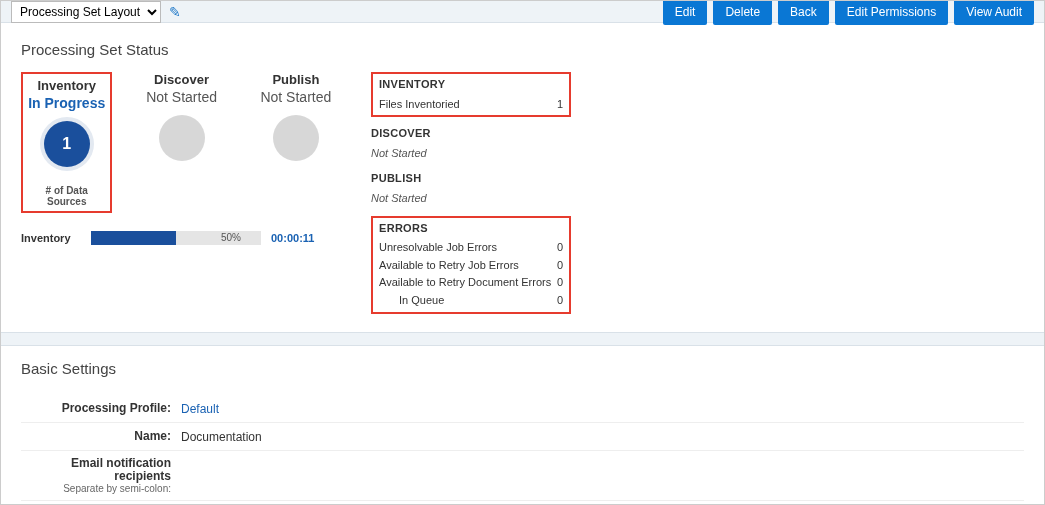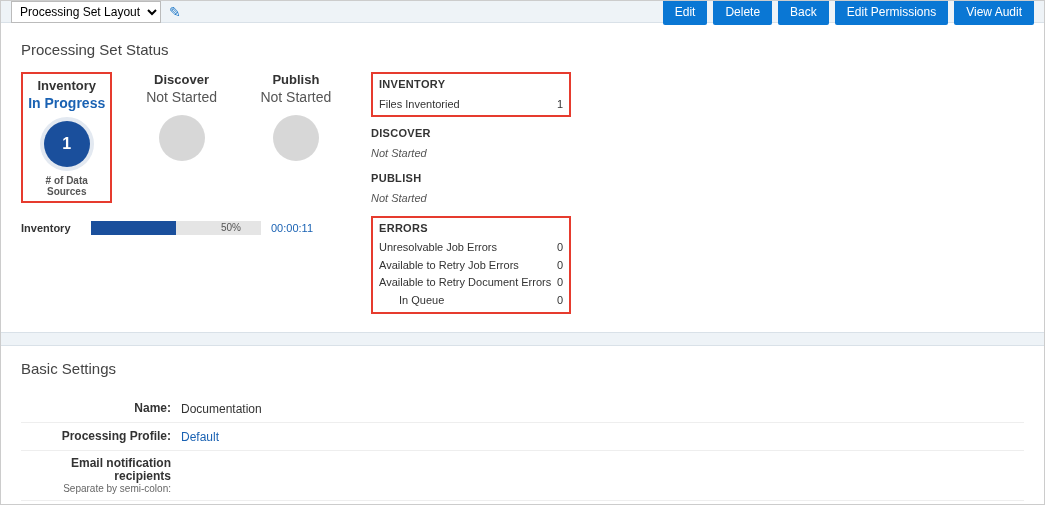--- a/index.html
+++ b/index.html
@@ -92,21 +92,21 @@
     border-radius: 50%;
     background: #d7d7d7;
     margin: 10px auto 0 auto;
     display: flex; align-items:center; justify-content:center;
     color:#fff; font-weight:bold; font-size:16px;
   }
   .circle.active {
     background: #1a4f9c;
     box-shadow: 0 0 0 4px #e3e9f1;
   }
-  .phase-caption { font-size: 10px; color:#555; margin-top:8px; font-weight: bold; }
+  .phase-caption { font-size: 10px; color:#555; margin-top:18px; font-weight: bold; }
   .connector {
     position: absolute;
     top: 52px;
     height: 10px;
     background: #e3e3e3;
     z-index: -1;
   }
   .connector.c1 { left: 70px;  width: 80px; }
   .connector.c2 { left: 192px; width: 80px; }
 
@@ -128,21 +128,21 @@
     background: #e5e5e5;
     position: relative;
   }
   .pbar-fill {
     height: 100%; background: #1a4f9c;
   }
   .pbar-pct {
     position:absolute; right:20px; top:0; line-height:14px;
     font-size:10px; color:#555;
   }
-  .elapsed { color: #1a62b3; font-weight: normal; }
+  .elapsed { color: #1a62b3; font-weight: bold; }
 
   
   .details {
     margin-left: 30px;
     width: 200px;
     font-size: 11px;
     line-height: 1.6;
   }
   .details h4 {
     margin: 0 0 2px 0;
@@ -300,27 +300,27 @@
       </div>
     </div>
   </div>
 
   <div class="divider-band"></div>
 
   <div class="settings">
     <div class="settings-title">Basic Settings</div>
 
     <div class="setting-row">
+      <div class="setting-label">Processing Profile:</div>
+      <div class="setting-value"><a href="#">Default</a></div>
+    </div>
+
+    <div class="setting-row">
       <div class="setting-label">Name:</div>
       <div class="setting-value">Documentation</div>
-    </div>
-
-    <div class="setting-row">
-      <div class="setting-label">Processing Profile:</div>
-      <div class="setting-value"><a href="#">Default</a></div>
     </div>
 
     <div class="setting-row">
       <div class="setting-label tall">
         <span>Email notification recipients</span>
         <span class="subl">Separate by semi-colon:</span>
       </div>
       <div class="setting-value"></div>
     </div>
   </div>

